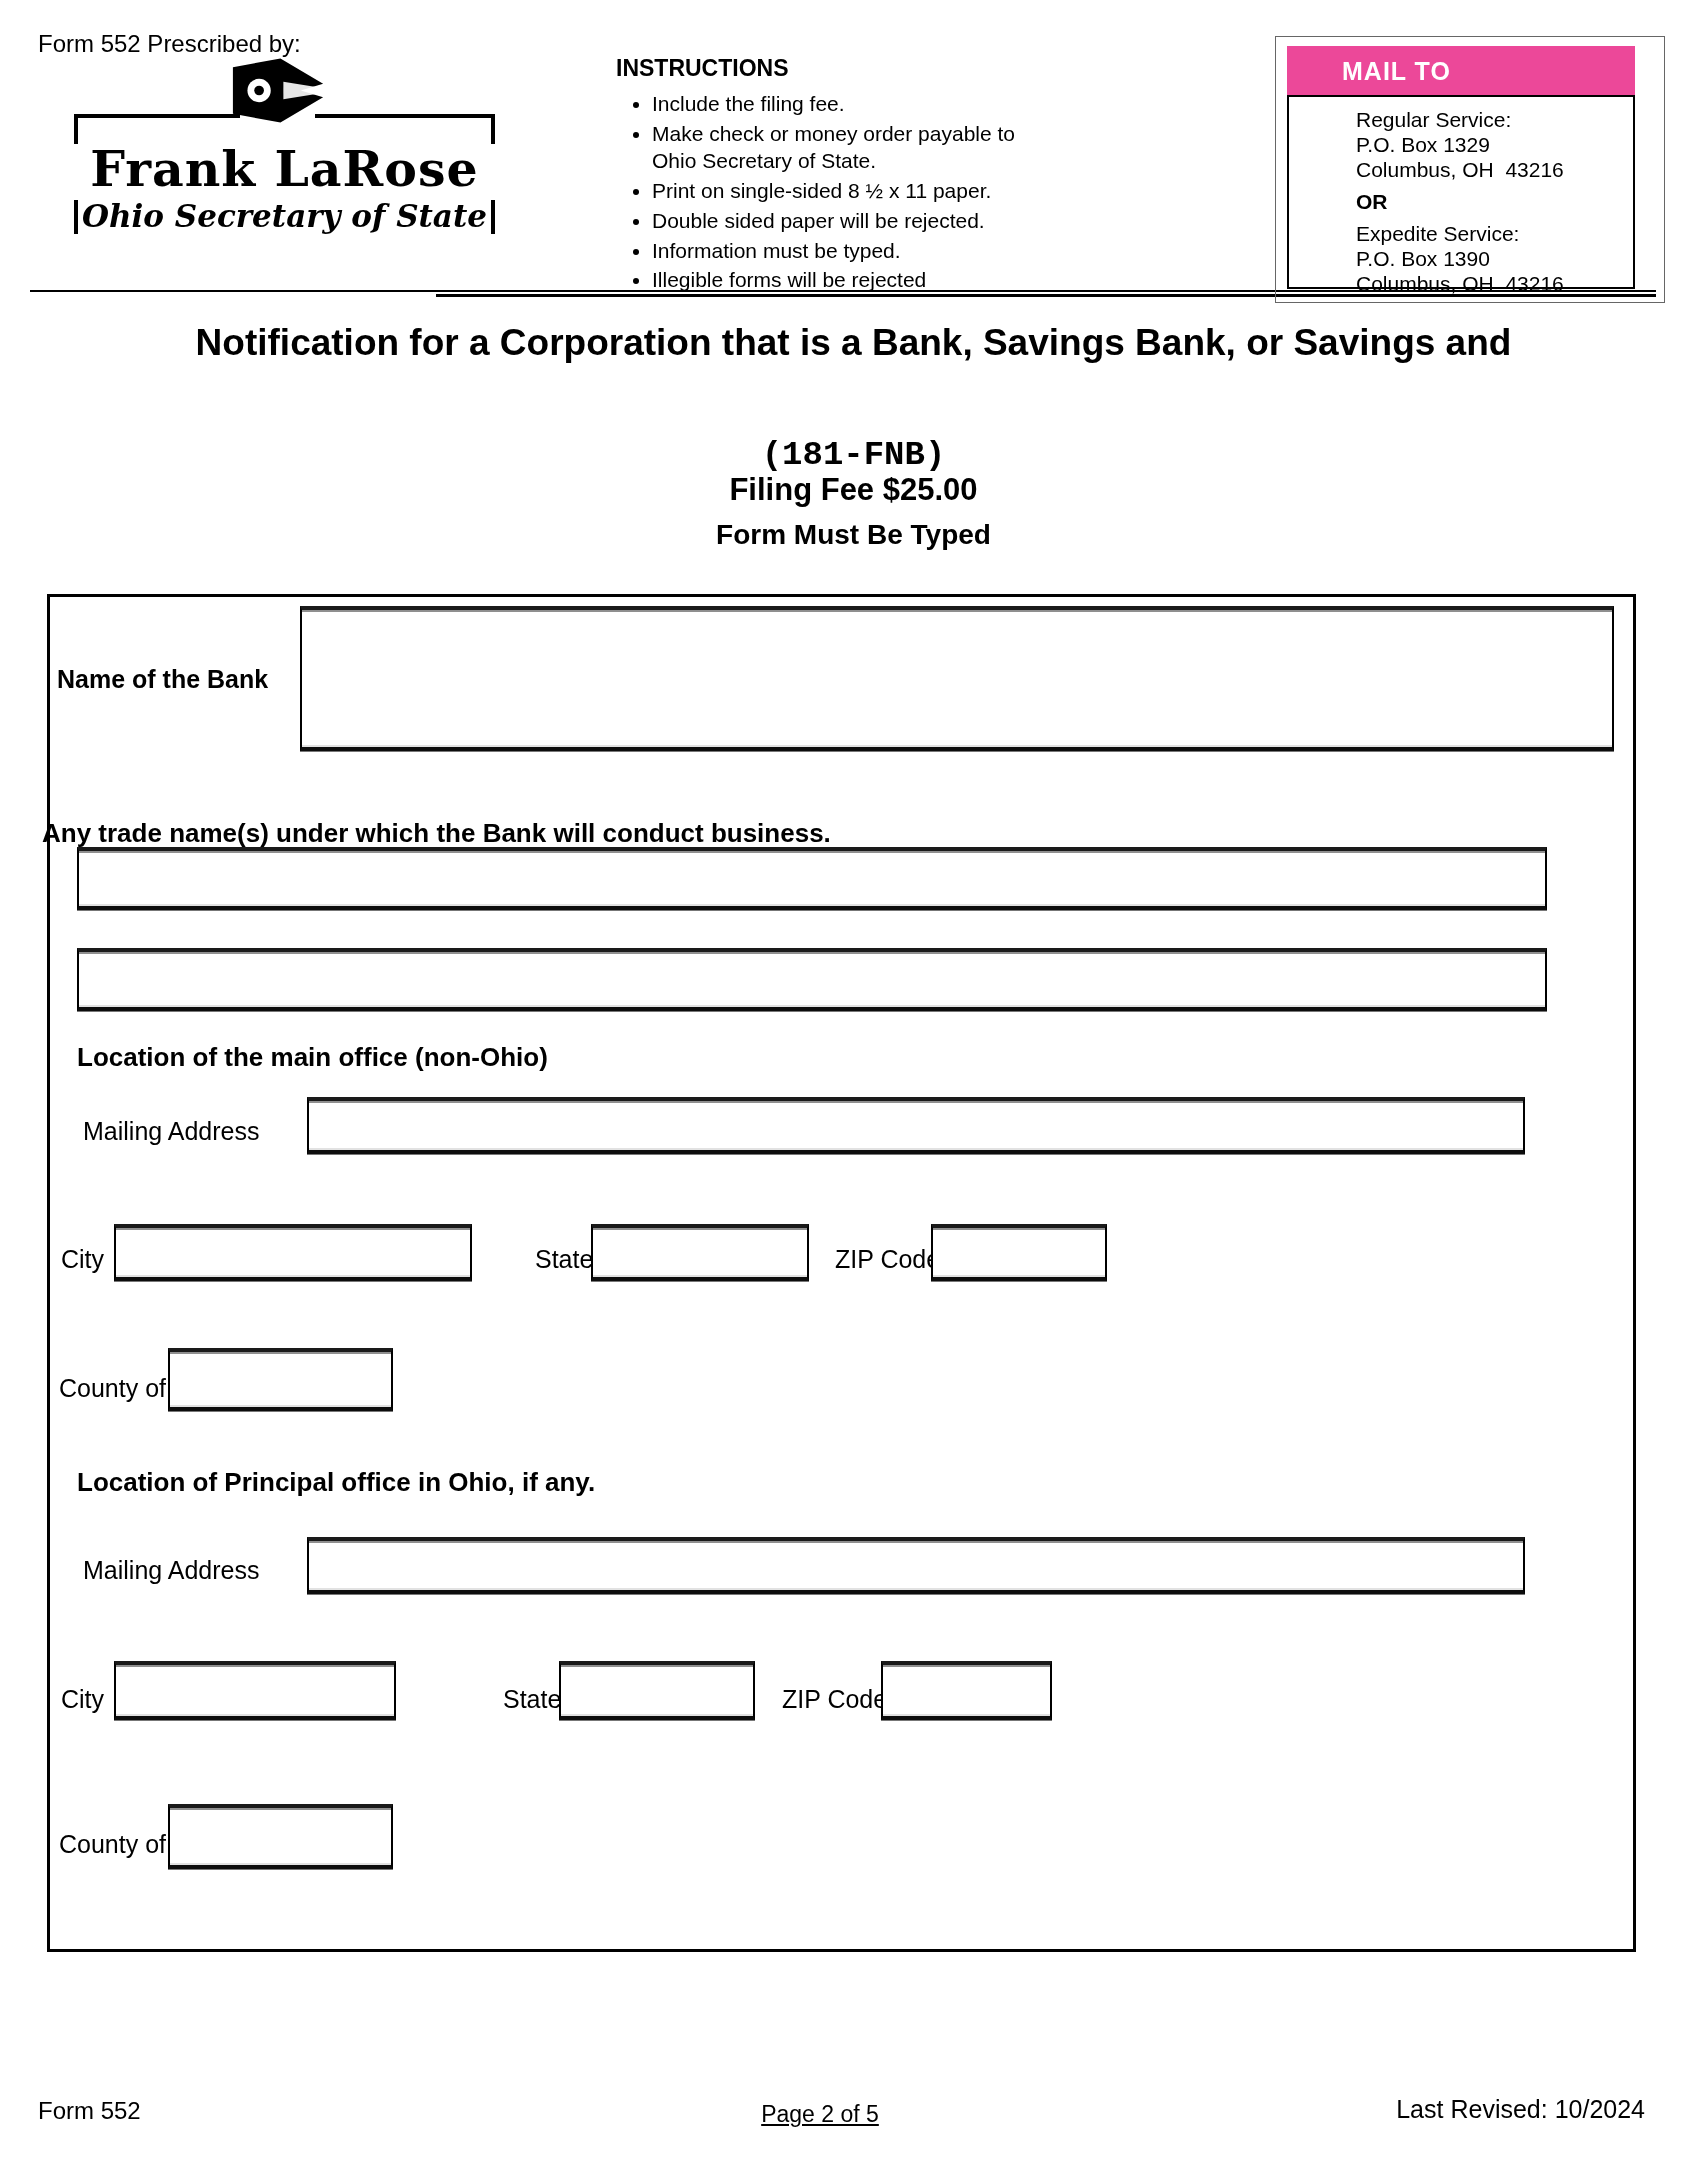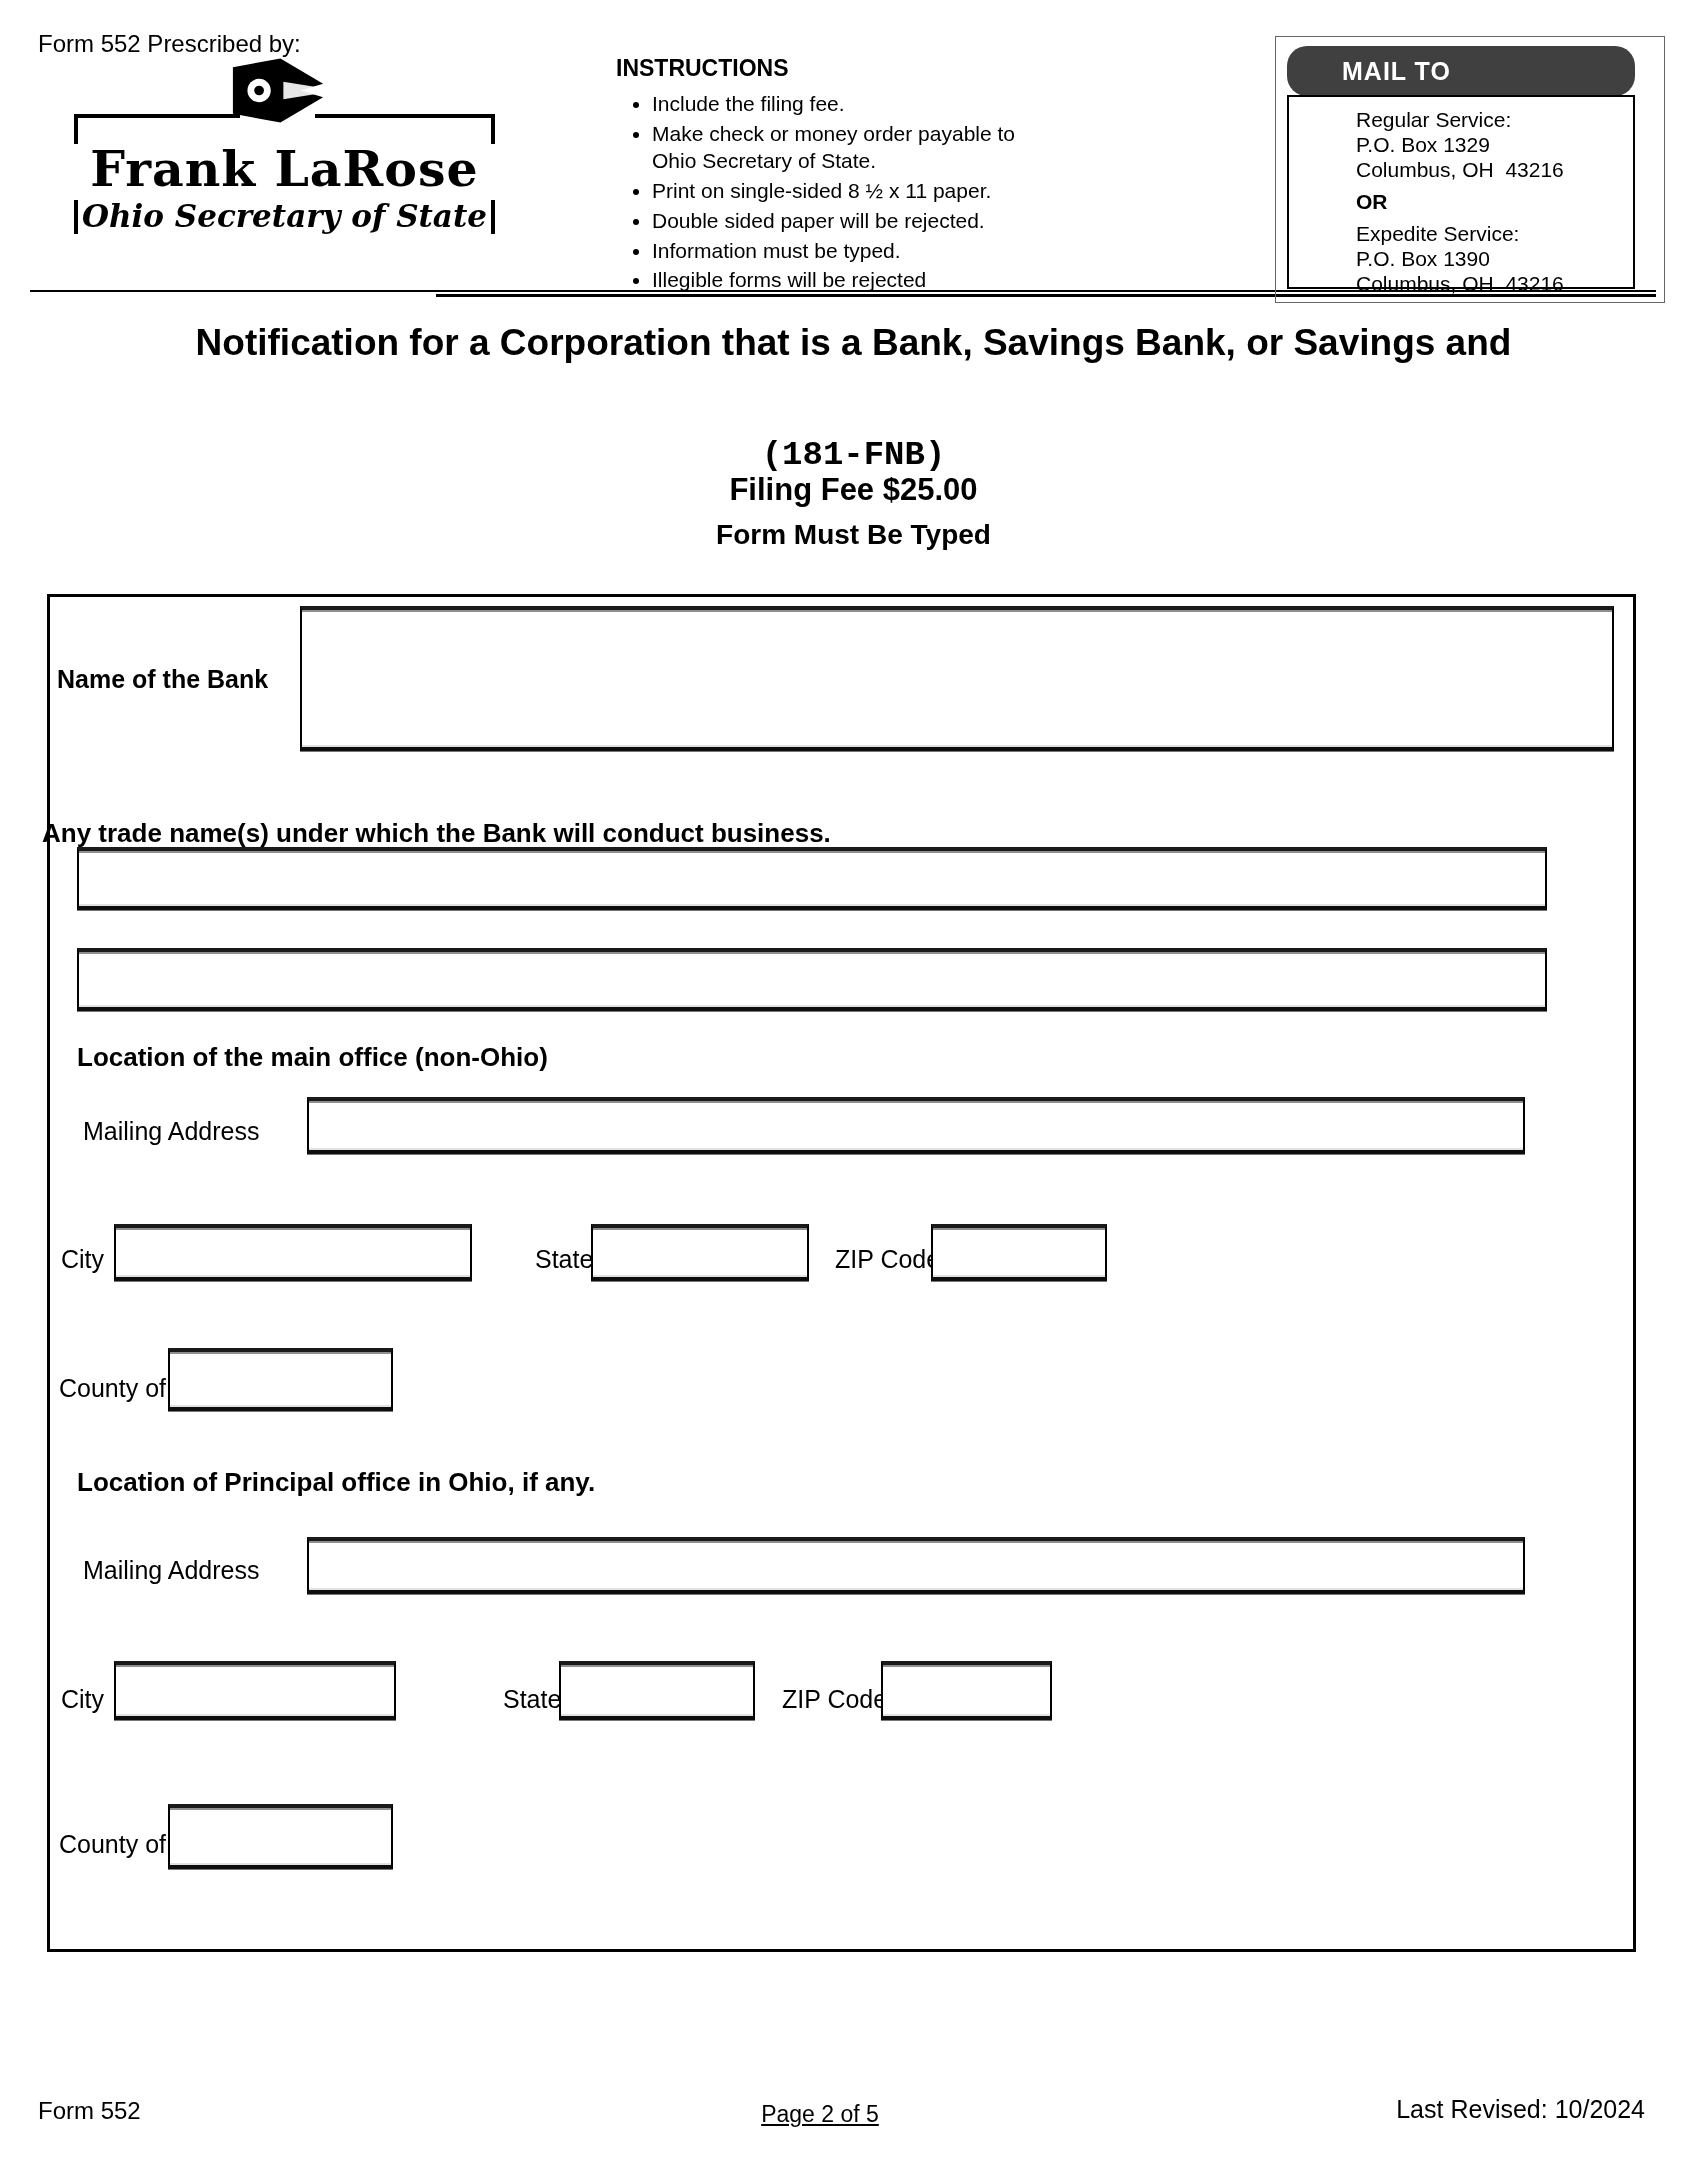--- a/index.html
+++ b/index.html
@@ -30,22 +30,22 @@
     font-family:"DejaVu Serif", serif;font-weight:bold;font-style:italic;font-size:31px;}
 
   
   #instructions{position:absolute;left:616px;top:55px;width:465px;}
   #instructions h3{margin:0;font-size:23px;}
   #instructions ul{margin:8px 0 0 0;padding-left:36px;width:406px;font-size:21px;line-height:1.32;}
   #instructions li{margin-bottom:2px;}
 
   
   #mailto-outer{position:absolute;left:1275px;top:36px;width:388px;height:265px;border:1px solid #666;}
-  #mailto-bar{position:absolute;left:1287px;top:46px;width:348px;height:50px;background:#404040;
-    color:#fff;font-weight:bold;font-size:25px;line-height:50px;padding-left:55px;box-sizing:border-box;letter-spacing:1px;border-radius:20px;}
+  #mailto-bar{position:absolute;left:1287px;top:46px;width:348px;height:50px;background:#ec4899;
+    color:#fff;font-weight:bold;font-size:25px;line-height:50px;padding-left:55px;box-sizing:border-box;letter-spacing:1px;}
   #mailto-body{position:absolute;left:1287px;top:95px;width:348px;height:194px;border:2px solid #000;
     box-sizing:border-box;background:#fff;padding:10px 0 0 67px;font-size:21px;line-height:25px;}
   #mailto-body .or{font-weight:bold;margin:7px 0;}
 
   .divider{position:absolute;background:#000;}
 
   
   #formbox{position:absolute;left:47px;top:594px;width:1589px;height:1358px;
     border:3px solid #000;box-sizing:border-box;background:#fff;}
 

